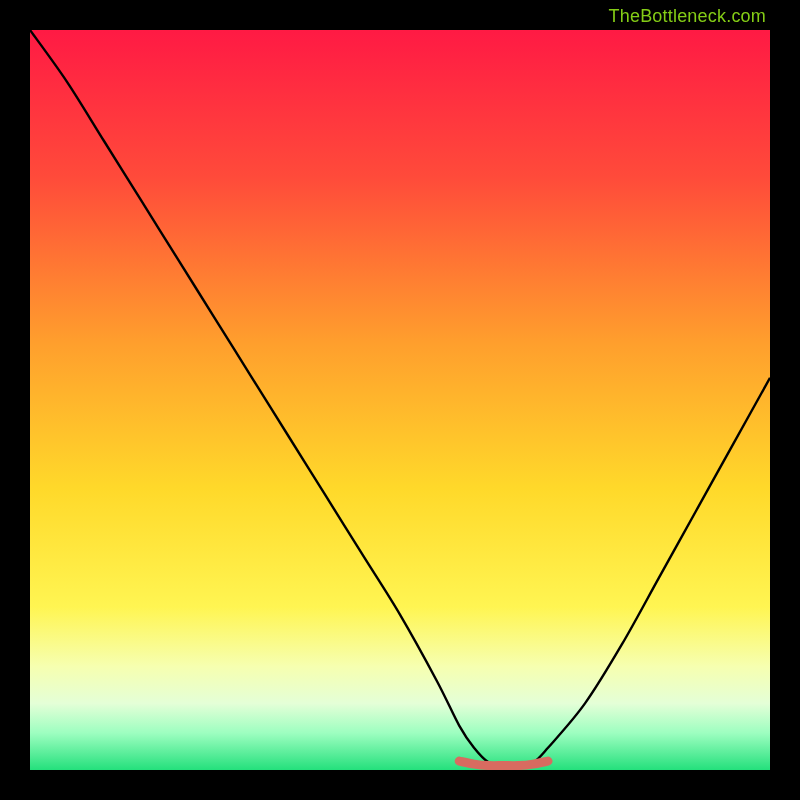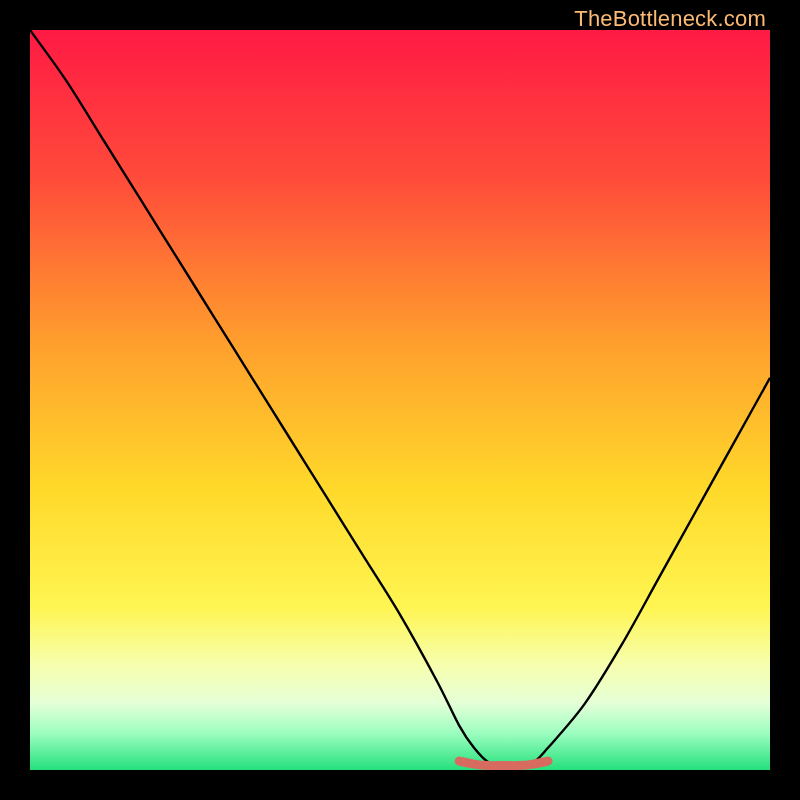--- a/index.html
+++ b/index.html
@@ -32,22 +32,22 @@
   .curve-svg {
     position: absolute;
     inset: 0;
     width: 100%;
     height: 100%;
   }
   .watermark {
     position: absolute;
     top: 6px;
     right: 34px;
-    color: #fdba74;
-    font-size: 22px;
+    color: #84cc16;
+    font-size: 18px;
     font-weight: 500;
     letter-spacing: 0.2px;
     user-select: none;
   }
 </style>
 </head>
 <body>
 
 <div class="frame">
 

